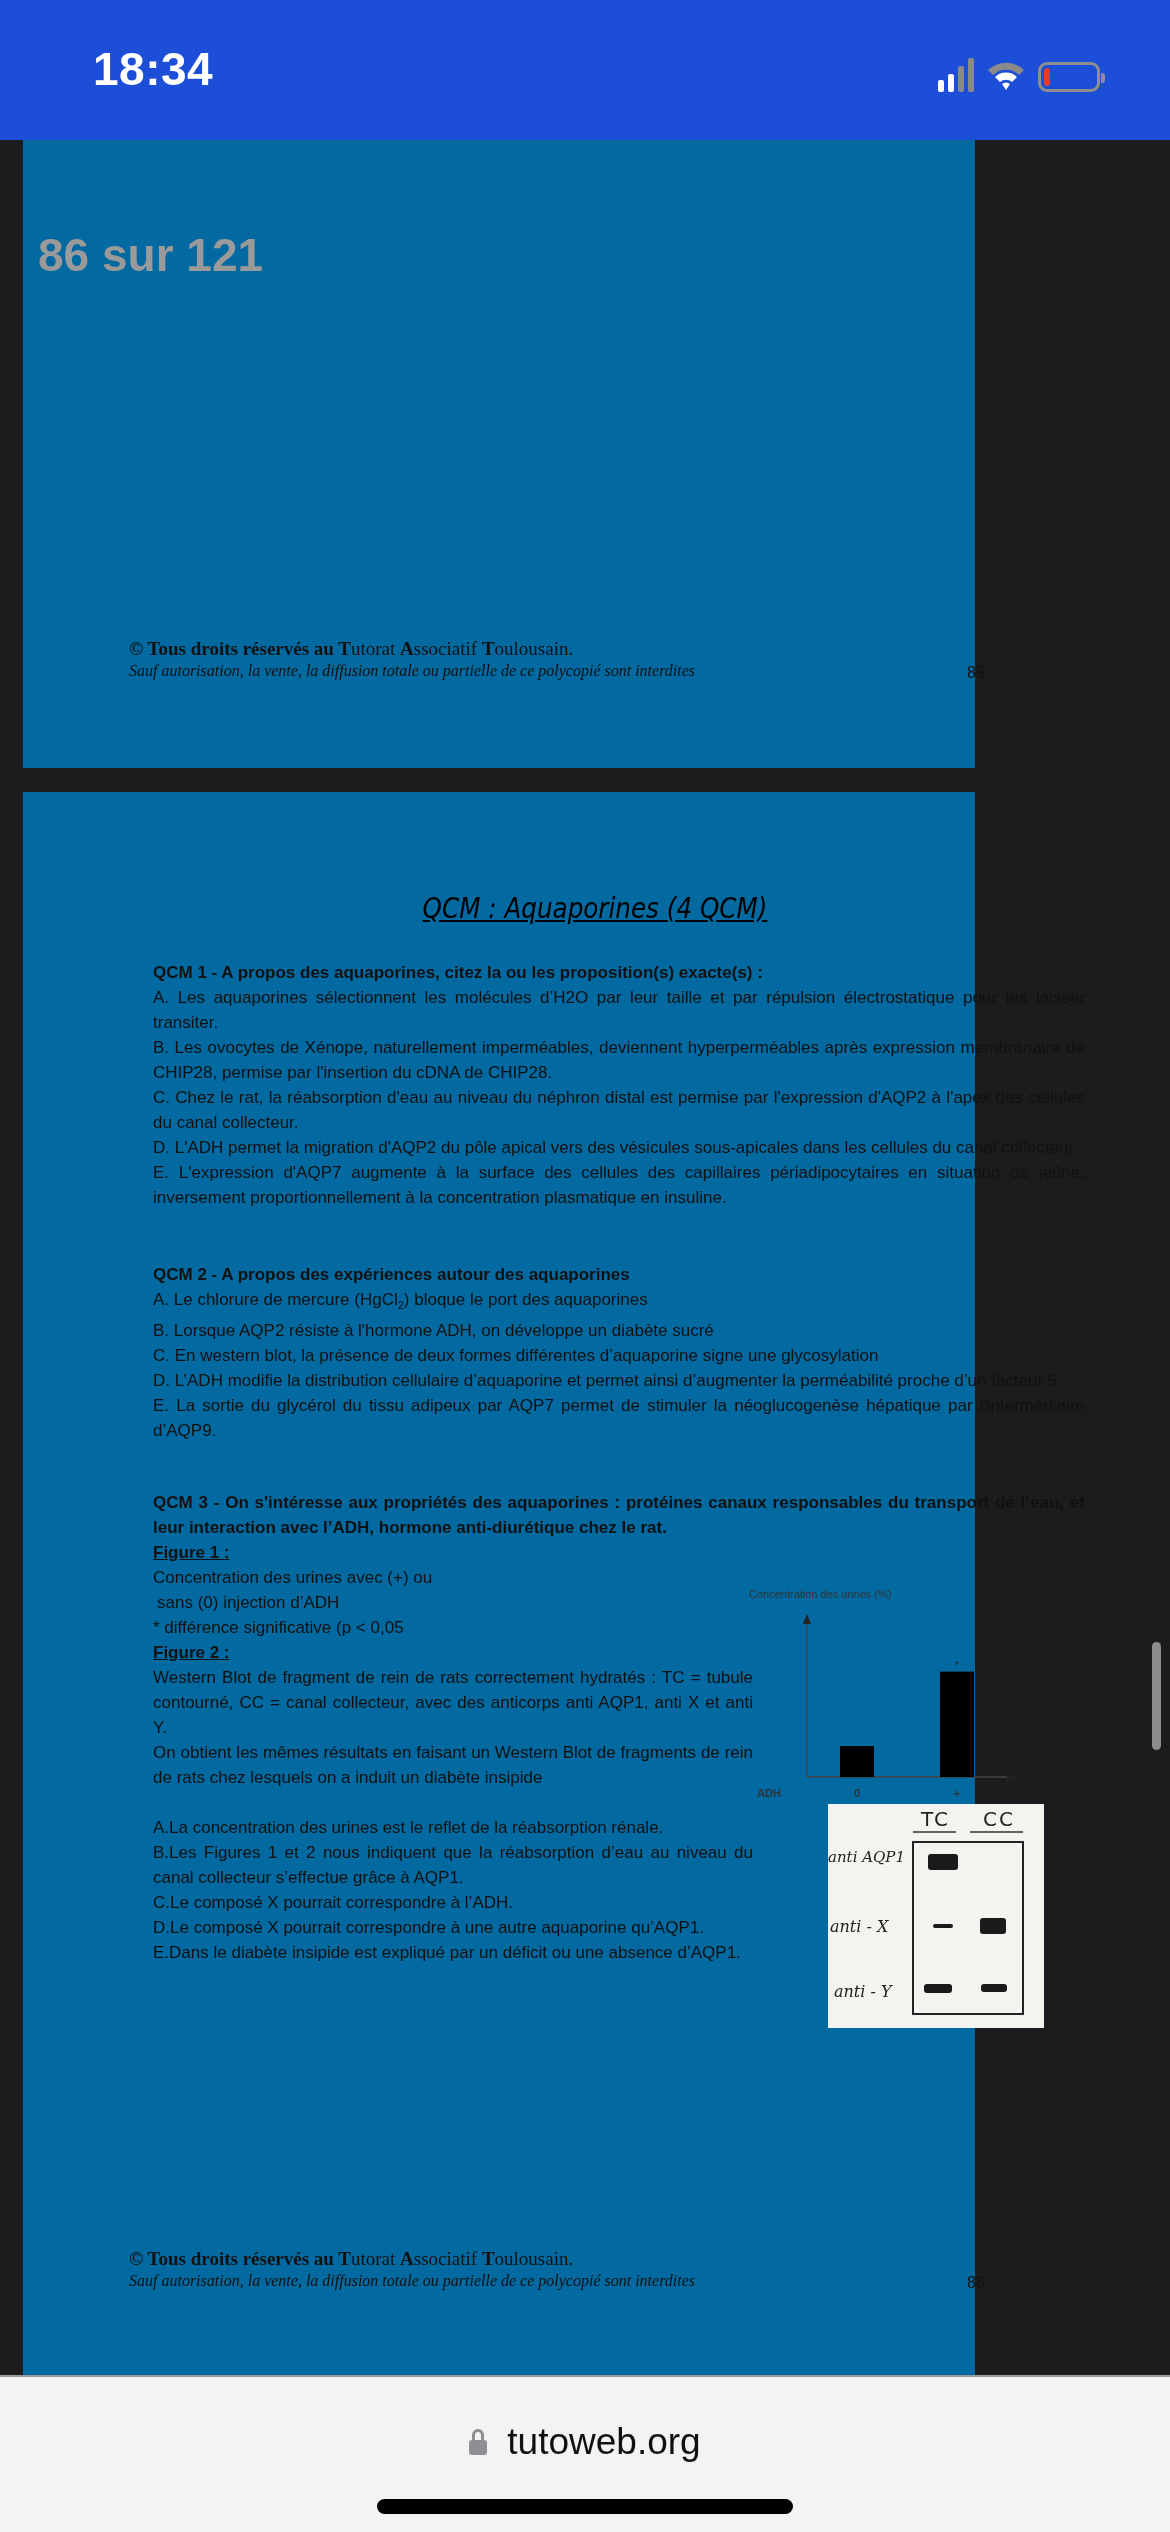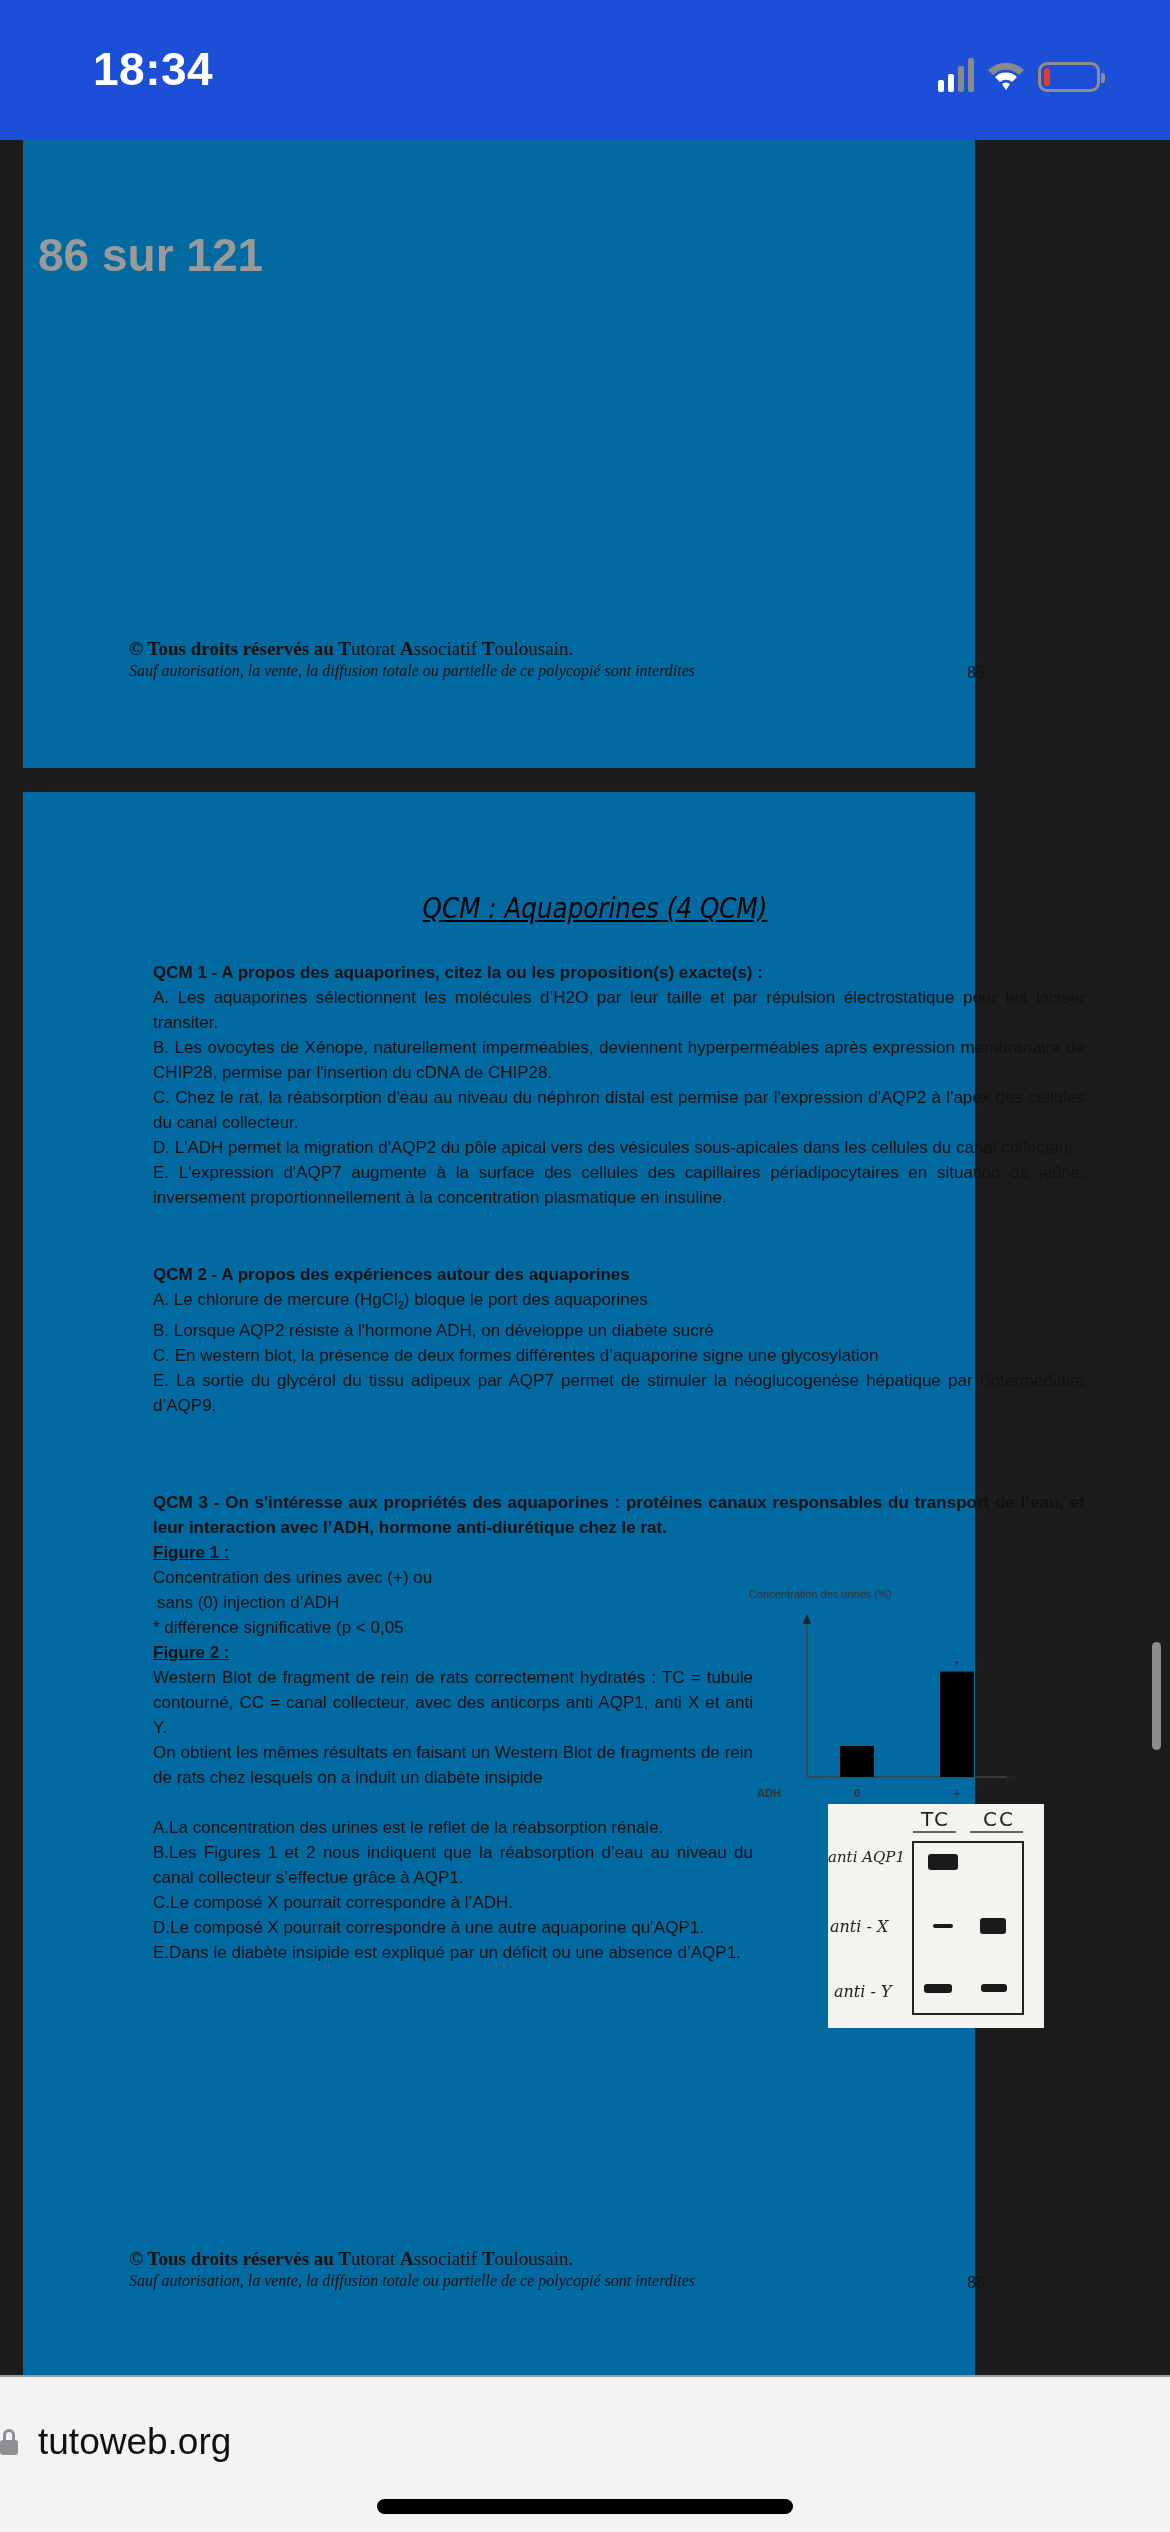--- a/index.html
+++ b/index.html
@@ -70,21 +70,21 @@
 
   
   .blot { position: absolute; left: 699px; top: 1012px; width: 216px; height: 224px; background: #f4f3f0; }
   .blot svg { width: 216px; height: 224px; display: block; }
 
   
   .scrollbar { position: absolute; left: 1152px; top: 1642px; width: 9px; height: 108px; border-radius: 5px; background: #8d8d8d; }
 
   
   .bottom-bar { position: absolute; left: 0; top: 2375px; width: 1170px; height: 157px; background: #f3f3f3; border-top: 2px solid #9b9b9b; box-sizing: border-box; }
-  .url { position: absolute; left: 0; right: 0; top: 44px; text-align: center; font-size: 37px; color: #111; display: flex; justify-content: flex-start; align-items: center; gap: 20px; }
+  .url { position: absolute; left: 0; right: 0; top: 44px; text-align: center; font-size: 37px; color: #111; display: flex; justify-content: center; align-items: center; gap: 20px; }
   .lock { width: 18px; height: 26px; position: relative; display: inline-block; }
   .lock .shackle { position: absolute; left: 3px; top: 0; width: 12px; height: 14px; border: 3px solid #8e8e93; border-bottom: none; border-radius: 7px 7px 0 0; box-sizing: border-box; }
   .lock .body { position: absolute; left: 0; top: 11px; width: 18px; height: 15px; background: #8e8e93; border-radius: 3px; }
   .home-indicator { position: absolute; left: 377px; top: 122px; width: 416px; height: 15px; background: #000; border-radius: 8px; }
 </style>
 </head>
 <body>
 
 <div class="status-bar">
   <div class="status-time">18:34</div>
@@ -127,20 +127,21 @@
       <p>C. Chez le rat, la réabsorption d'eau au niveau du néphron distal est permise par l'expression d'AQP2 à l'apex des cellules du canal collecteur.</p>
       <p>D. L'ADH permet la migration d'AQP2 du pôle apical vers des vésicules sous-apicales dans les cellules du canal collecteur.</p>
       <p>E. L'expression d'AQP7 augmente à la surface des cellules des capillaires périadipocytaires en situation de jeûne, inversement proportionnellement à la concentration plasmatique en insuline.</p>
     </div>
 
     <div class="qcm qcm2">
       <p class="q-head">QCM 2 - A propos des expériences autour des aquaporines</p>
       <p><span>A. Le chlorure de mercure (HgCl</span><sub style="font-size:11px">2</sub><span>) bloque le port des aquaporines</span></p>
       <p>B. Lorsque AQP2 résiste à l'hormone ADH, on développe un diabète sucré</p>
       <p>C. En western blot, la présence de deux formes différentes d’aquaporine signe une glycosylation</p>
+      <p>D. L’ADH modifie la distribution cellulaire d’aquaporine et permet ainsi d’augmenter la perméabilité proche d’un facteur 5</p>
       <p>E. La sortie du glycérol du tissu adipeux par AQP7 permet de stimuler la néoglucogenèse hépatique par l'intermédiaire d’AQP9.</p>
     </div>
 
     <div class="qcm qcm3">
       <p class="q-head">QCM 3 - On s'intéresse aux propriétés des aquaporines : protéines canaux responsables du transport de l’eau, et leur interaction avec l’ADH, hormone anti-diurétique chez le rat.</p>
       <p class="fig-label">Figure 1 :</p>
       <p>Concentration des urines avec (+) ou</p>
       <p style="padding-left:4px">sans (0) injection d’ADH</p>
       <p>*  différence significative (p &lt; 0,05</p>
       <p class="fig-label">Figure 2 :</p>

